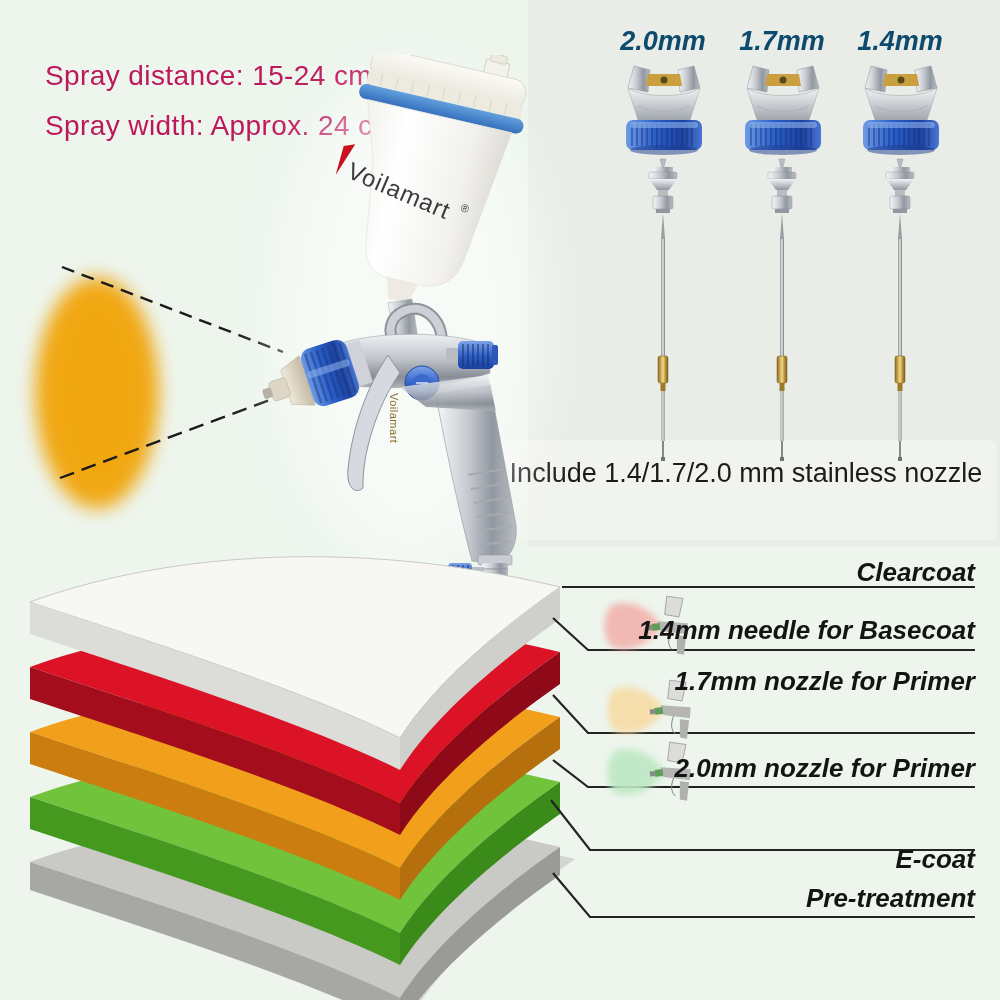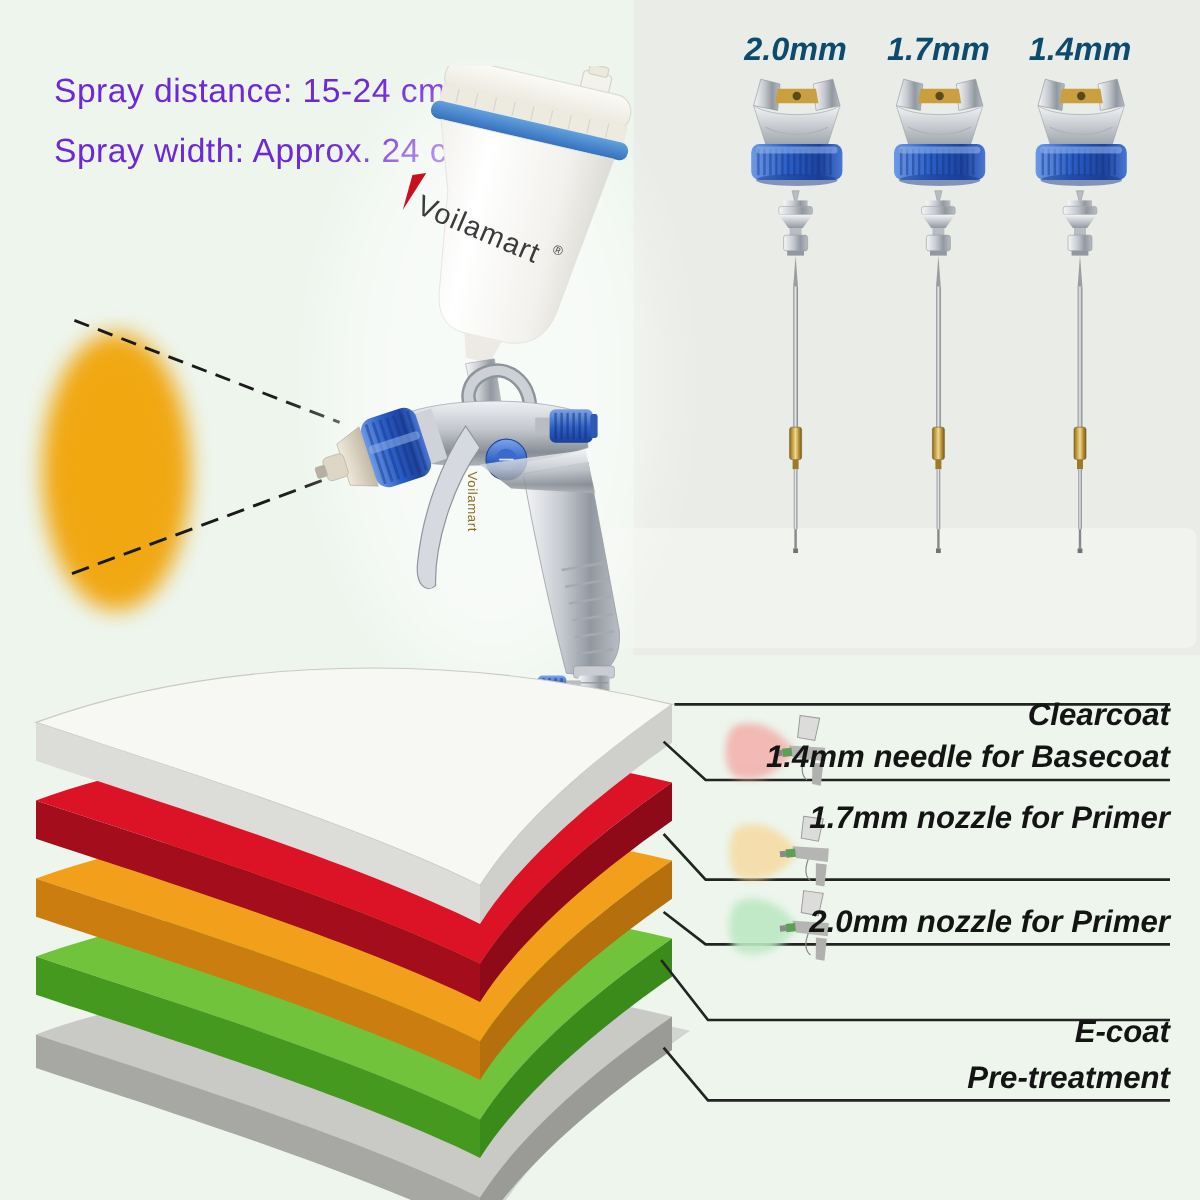--- a/index.html
+++ b/index.html
@@ -1,19 +1,19 @@
 <!DOCTYPE html>
 <html><head>
 <meta charset="utf-8">
 <style>
   html,body{margin:0;padding:0;}
   body{width:1000px;height:1000px;position:relative;overflow:hidden;
        font-family:"Liberation Sans", sans-serif;}
   .abs{position:absolute;}
-  .spec-text{font-size:28px;color:#6d28d9;letter-spacing:.4px;white-space:nowrap;}
+  .spec-text{font-size:28px;color:#be185d;letter-spacing:.4px;white-space:nowrap;}
   .size-label{font-size:27px;font-weight:bold;font-style:italic;color:#0c4a6e;
               text-align:center;white-space:nowrap;}
   .note-text{font-size:27px;color:#1b1b1b;text-align:center;line-height:35px;}
   .coat-label{font-size:26px;font-weight:bold;font-style:italic;color:#141414;
               white-space:nowrap;text-align:right;}
   .blur-soft{filter:blur(9px);}
   .blur-mist{filter:blur(3px);}
   .halo{background:rgba(255,255,255,.55);filter:blur(28px);border-radius:50%;}
   svg{display:block;}
 </style>
@@ -235,20 +235,21 @@
   <polygon points="6,0 8,26 4,26" fill="#9a9da1"></polygon>
   <rect x="4" y="26" width="4" height="118" fill="url(#needleGrad)"></rect>
   <rect x="1" y="143" width="10" height="27" rx="2" fill="url(#brassGrad)" stroke="#7a5c1e" stroke-width=".5"></rect>
   <rect x="3.5" y="170" width="5" height="8" fill="#9b7a28"></rect>
   <rect x="4.5" y="178" width="3" height="50" fill="url(#needleGrad)"></rect>
   <rect x="5" y="228" width="2" height="16" fill="#85888c"></rect>
   <rect x="4" y="244" width="4" height="4" fill="#6f7276"></rect>
 </svg>
 
 <div class="abs note-text" style="left:500px;top:456px;width:492px">
+  <div>Include 1.4/1.7/2.0 mm stainless nozzle</div>
 </div>
 
 <div class="abs halo" style="left:275px;top:70px;width:270px;height:500px"></div>
 
 <svg class="abs" style="left:250px;top:55px" width="290" height="560" viewBox="0 0 290 560">
 
   <g transform="rotate(13 190 55)">
     <rect x="224" y="-6" width="24" height="18" rx="3" fill="#f3f2ec" stroke="#d5d3c7"></rect>
     <rect x="228" y="-12" width="16" height="8" rx="2" fill="#eceade" stroke="#d5d3c7"></rect>
     <rect x="112" y="8" width="158" height="30" rx="14" fill="url(#lidGrad)" stroke="#dddbd0"></rect>
@@ -417,18 +418,18 @@
   <g transform="rotate(-6 70 35)">
     <polygon points="70,4 86,8 80,26 66,22" fill="#dcdcda" stroke="#9a9a9a" stroke-width=".8"></polygon>
     <polygon points="58,28 88,33 86,44 60,38" fill="#b5b5b3"></polygon>
     <rect x="52" y="30" width="8" height="7" fill="#5f9e58"></rect>
     <rect x="47" y="31" width="5" height="5" fill="#8a8a8a"></rect>
     <polygon points="76,44 85,46 81,64 74,62" fill="#b0b0ae"></polygon>
     <path d="M70,40 C66,48 66,54 70,58" stroke="#8a8a8a" fill="none"></path>
   </g>
 </svg>
 
-<div class="abs coat-label" style="right:25px;top:580px">Clearcoat</div>
+<div class="abs coat-label" style="right:25px;top:557px">Clearcoat</div>
 <div class="abs coat-label" style="right:25px;top:615px">1.4mm needle for Basecoat</div>
 <div class="abs coat-label" style="right:25px;top:666px">1.7mm nozzle for Primer</div>
 <div class="abs coat-label" style="right:25px;top:753px">2.0mm nozzle for Primer</div>
 <div class="abs coat-label" style="right:25px;top:844px">E-coat</div>
 <div class="abs coat-label" style="right:25px;top:883px">Pre-treatment</div>
 
 </body></html>

